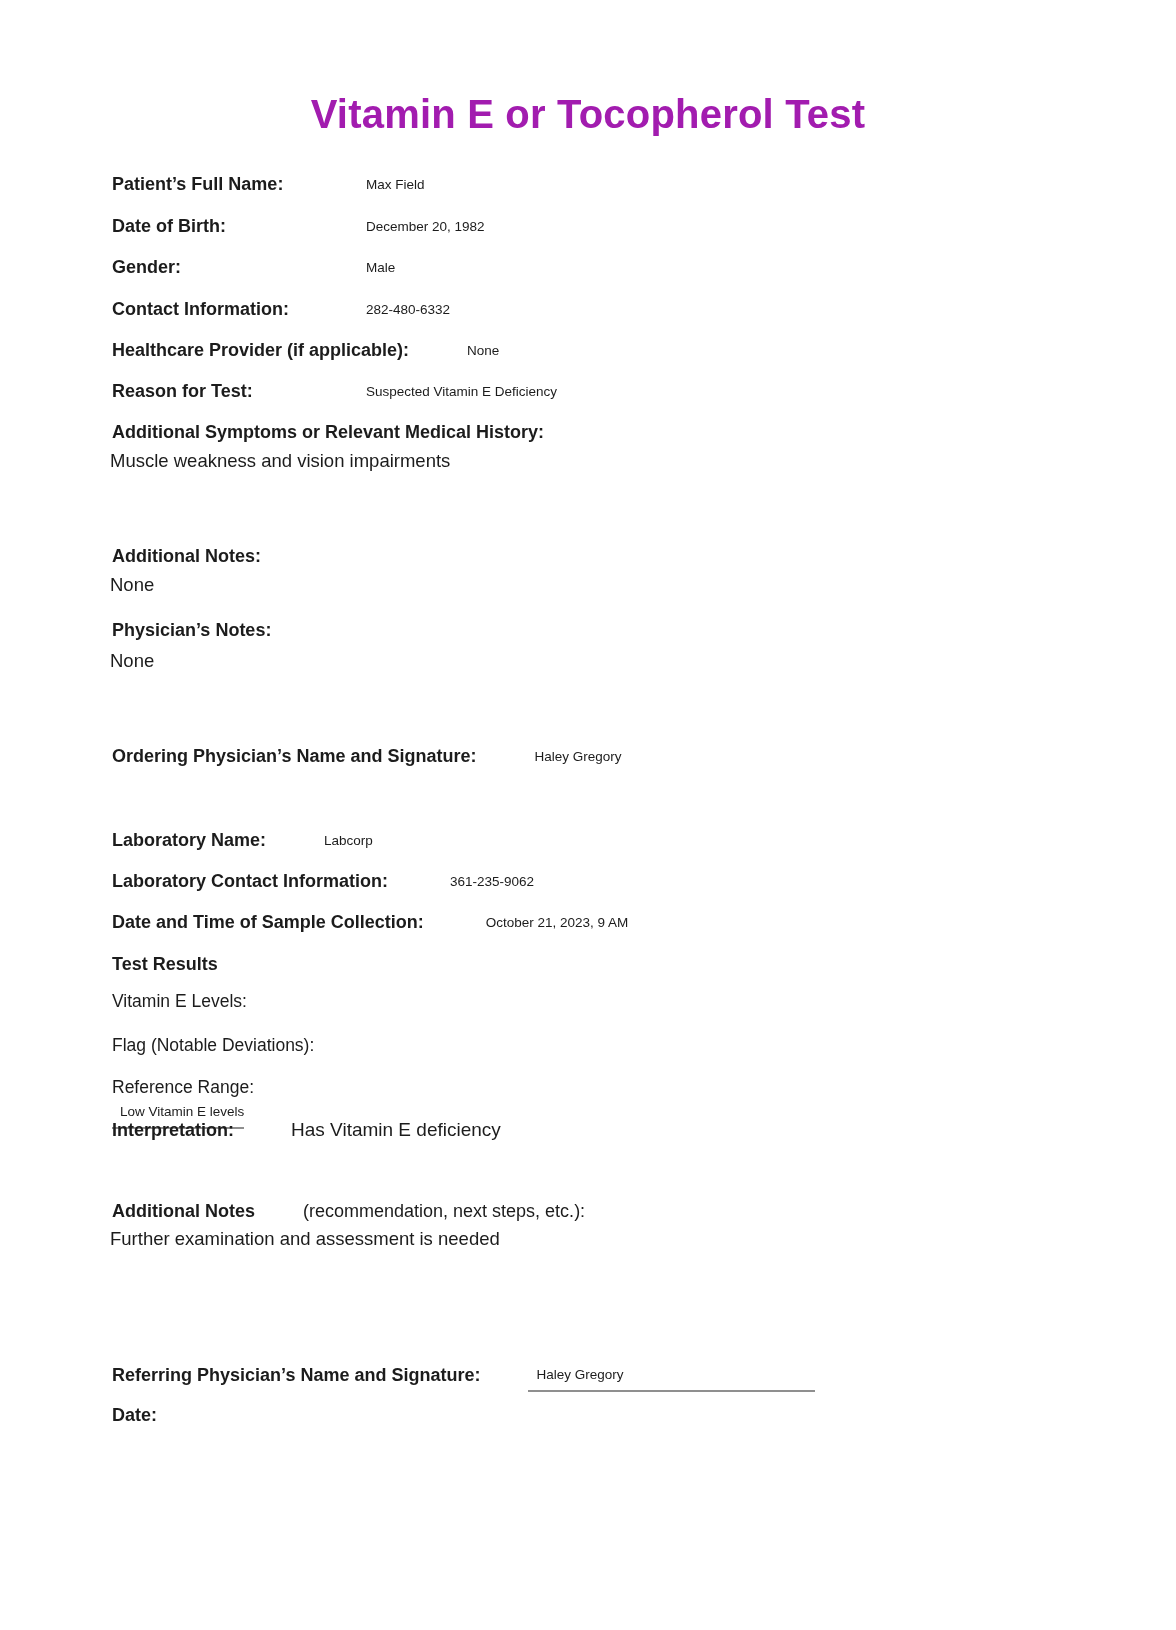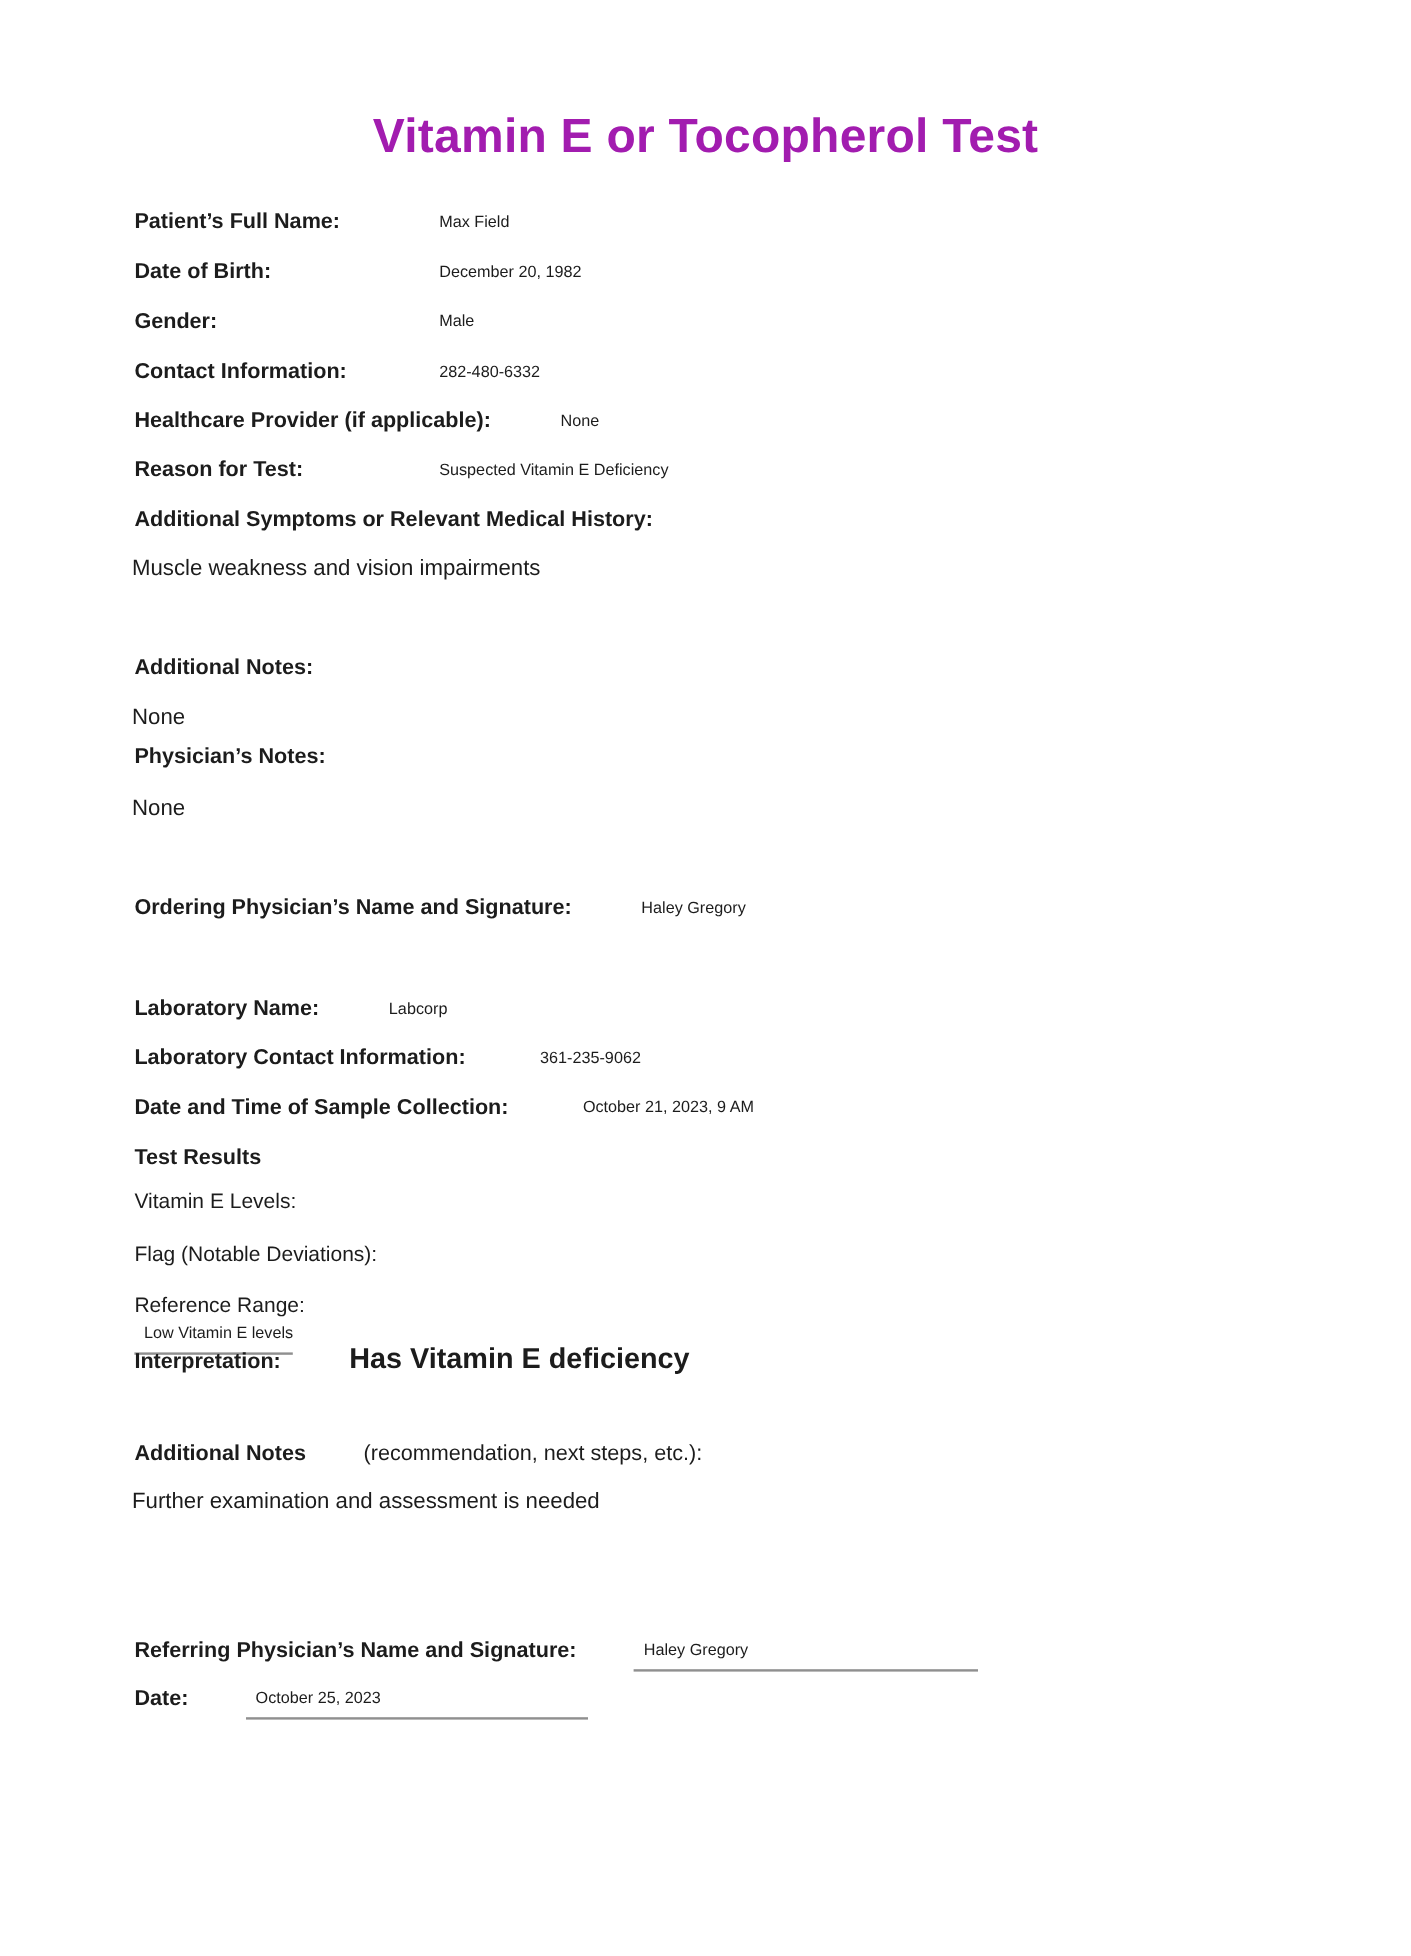--- a/index.html
+++ b/index.html
@@ -25,24 +25,24 @@
     position: absolute; left: 112px;
     display: flex; align-items: baseline;
     white-space: nowrap;
     gap: 48px;
   }
   .lbl { font-size: 18px; font-weight: 700; flex: none; }
   .lbl-reg { font-size: 17.5px; font-weight: 400; flex: none; }
   .lbl-w { min-width: 206px; }
   .val-sm { font-size: 13.5px; font-weight: 400; position: relative; top: -1px; }
   .val-sm.ml { margin-left: 10px; }
-  .val-lg { font-size: 24px; font-weight: 700; }
+  .val-lg { font-size: 19px; font-weight: 400; }
   .para {
     position: absolute; left: 110px;
-    font-size: 18.5px; font-weight: 400; margin-top: 12px;
+    font-size: 18.5px; font-weight: 400;
   }
   .heading {
     position: absolute; left: 112px;
     font-size: 18px; font-weight: 700;
   }
   .u-fill {
     flex: 1 1 auto;
     border-bottom: 2px solid #8f8f8f;
     padding: 0 0 5px 8px;
     min-width: 40px;
@@ -145,16 +145,15 @@
   </div>
   <div class="para" style="top:1228px">Further examination and assessment is needed</div>
 
   <div class="row w-referring" style="top:1365px">
     <span class="lbl">Referring Physician’s Name and Signature:</span>
     <span class="u-fill"><span class="val-sm">Haley Gregory</span></span>
   </div>
 
   <div class="row w-date" style="top:1405px">
     <span class="lbl">Date:</span>
-    <span class="u-fill"><span class="val-sm">October 25, 2023</span></span>
   </div>
 
 </div>
 
 </body></html>

